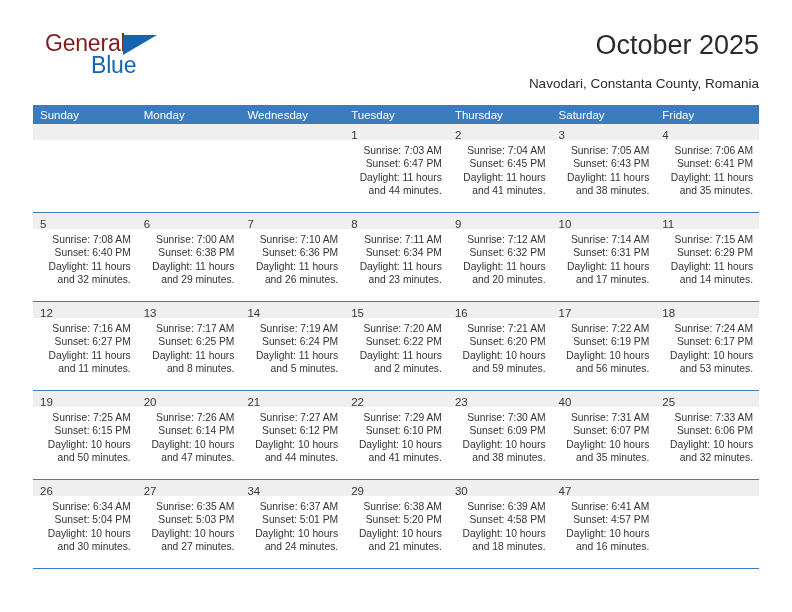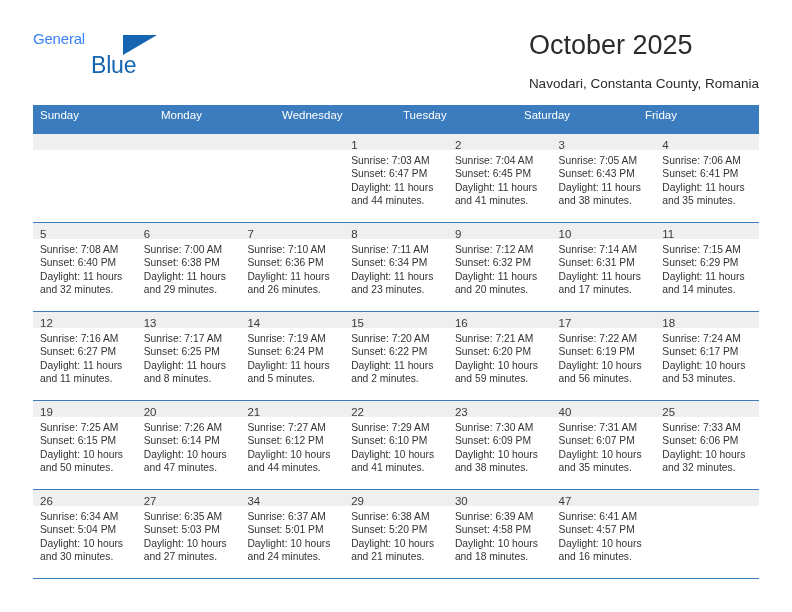--- a/index.html
+++ b/index.html
@@ -31,25 +31,25 @@
   }
   .brand {
     position: absolute;
     left: 0;
     top: 2px;
     width: 230px;
     height: 54px;
   }
   .brand-general {
     position: absolute;
-    left: 0;
+    left: 12px;
     top: 0;
-    font-size: 15px;
+    font-size: 23px;
     letter-spacing: -0.2px;
-    color: #3b82f6;
+    color: #7f1d1d;
     font-family: "Liberation Sans", sans-serif;
   }
   .brand-blue {
     position: absolute;
     left: 58px;
     top: 22px;
     font-size: 23px;
     letter-spacing: -0.2px;
     color: #1565b0;
     font-family: "Liberation Sans", sans-serif;
@@ -60,21 +60,21 @@
     top: 5px;
     width: 0;
     height: 0;
     border-left: 34px solid #1565b0;
     border-bottom: 20px solid transparent;
   }
   .title-block {
     position: absolute;
     right: 0;
     top: 0;
-    text-align: left;
+    text-align: right;
   }
   .cal-title {
     font-size: 27px;
     color: #2b2b2b;
     line-height: 34px;
     white-space: nowrap;
   }
   .cal-subtitle {
     font-size: 13.5px;
     color: #2b2b2b;
@@ -95,21 +95,21 @@
     width: 100%;
     background: #3a7cbe;
   }
   .dow-cell {
     flex: 1 1 0;
     box-sizing: border-box;
     color: #ffffff;
     font-size: 11.5px;
     line-height: 19px;
     padding: 1px 0 1px 7px;
-    height: 29px;
+    height: 19px;
     white-space: nowrap;
   }
   .week-row {
     display: flex;
     width: 100%;
     border-bottom: 1.4px solid #3a7cbe;
     background: #ffffff;
   }
   .day-cell {
     flex: 1 1 0;
@@ -134,20 +134,21 @@
     padding: 1px 0 0 7px;
     box-sizing: border-box;
   }
   .daynum {
     font-size: 11.5px;
     color: #3b3b3b;
     line-height: 14px;
   }
   .day-body {
     padding: 4px 6px 0 7px;
+    text-align: right;
   }
   .day-body div {
     font-size: 10.3px;
     line-height: 13.3px;
     color: #333333;
     white-space: nowrap;
   }
 </style>
 </head>
 <body>
@@ -168,20 +169,21 @@
     </div>
 
   </div>
 
   <div class="calendar">
     <div class="dow-row" id="dow-row">
         <div class="dow-cell">Sunday</div>
         <div class="dow-cell">Monday</div>
         <div class="dow-cell">Wednesday</div>
         <div class="dow-cell">Tuesday</div>
+        <div class="dow-cell">Thursday</div>
         <div class="dow-cell">Saturday</div>
         <div class="dow-cell">Friday</div>
       </div>
     <div id="weeks-container">
         <div class="week-row">
           <div class="day-cell empty blank">
             <div class="daynum-band"><span class="daynum"></span></div>
             <div class="day-body"></div>
           </div>
           <div class="day-cell empty blank">

